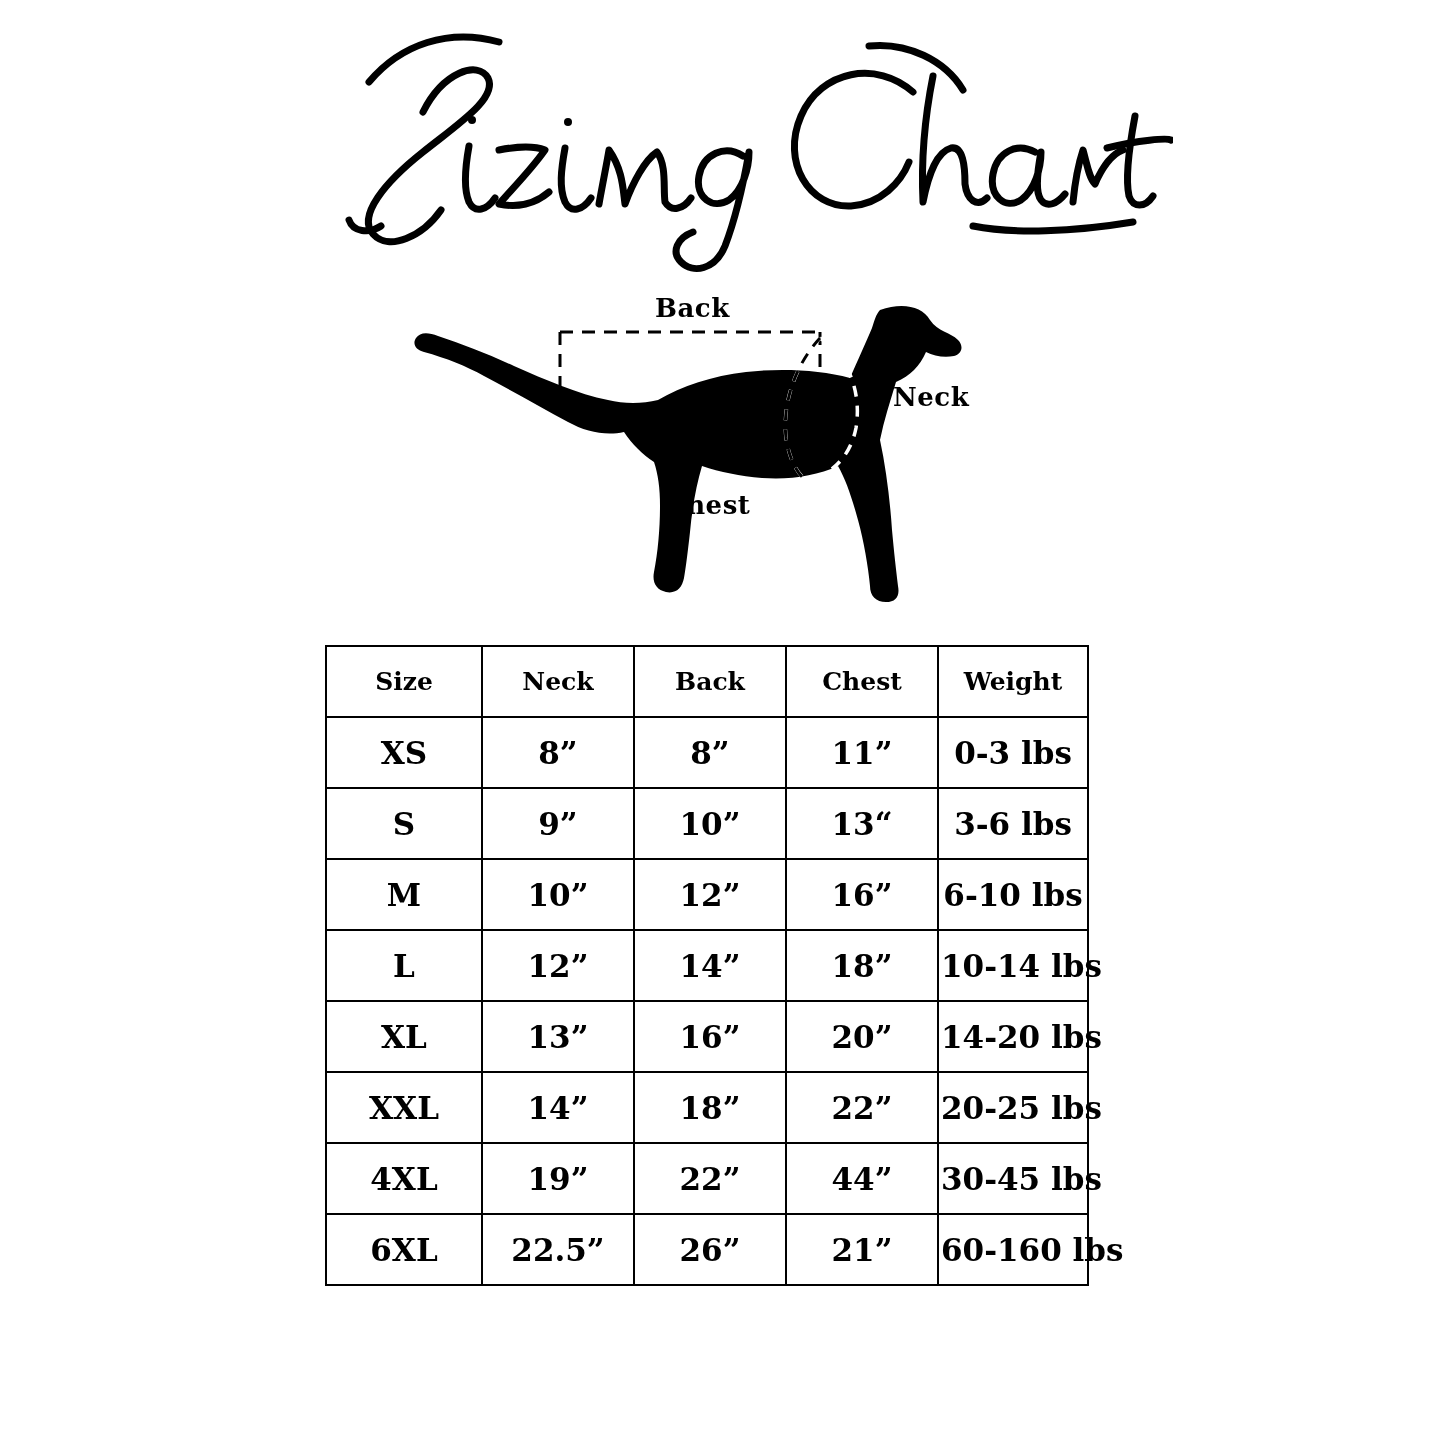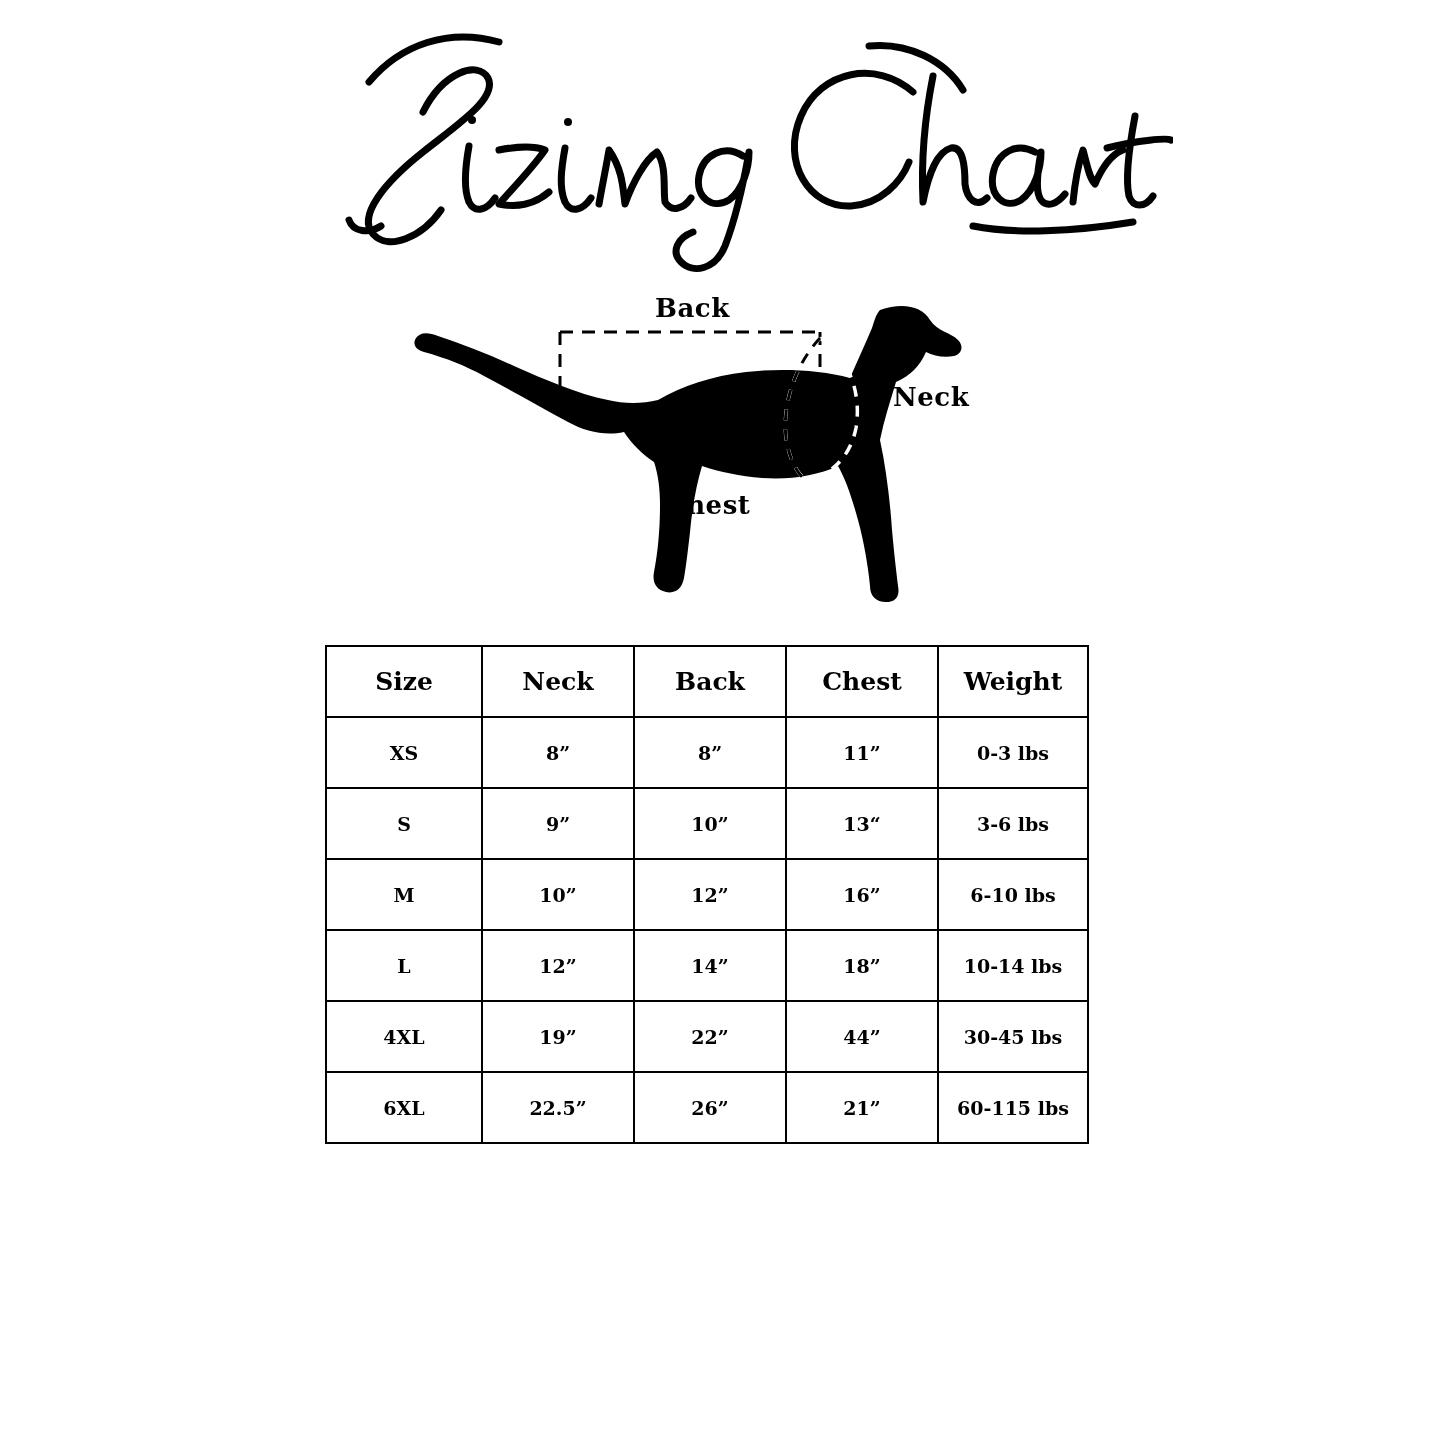--- a/index.html
+++ b/index.html
@@ -71,21 +71,21 @@
     border-collapse: collapse;
     width: 762px;
     table-layout: fixed;
     border-radius: 23px;
   }
   table.sizing th, table.sizing td {
     border: 2px solid #000;
     text-align: center;
     font-family: "DejaVu Serif", serif;
     font-weight: bold;
-    font-size: 19px;
+    font-size: 31px;
     height: 69px;
     padding: 0 2px;
     white-space: nowrap;
   }
   table.sizing th {
     font-size: 25px;
   }
   col.c-size   { width: 156px; }
   col.c-neck   { width: 152px; }
   col.c-back   { width: 152px; }
@@ -235,30 +235,44 @@
           <td>6-10 lbs</td>
         </tr>
         <tr>
           <td>L</td>
           <td>12”</td>
           <td>14”</td>
           <td>18”</td>
           <td>10-14 lbs</td>
         </tr>
         <tr>
+          <td>XL</td>
+          <td>13”</td>
+          <td>16”</td>
+          <td>20”</td>
+          <td>14-20 lbs</td>
+        </tr>
+        <tr>
+          <td>XXL</td>
+          <td>14”</td>
+          <td>18”</td>
+          <td>22”</td>
+          <td>20-25 lbs</td>
+        </tr>
+        <tr>
           <td>4XL</td>
           <td>19”</td>
           <td>22”</td>
           <td>44”</td>
           <td>30-45 lbs</td>
         </tr>
         <tr>
           <td>6XL</td>
           <td>22.5”</td>
           <td>26”</td>
           <td>21”</td>
-          <td>60-115 lbs</td>
+          <td>60-160 lbs</td>
         </tr>
       </tbody>
     </table>
   </div>
 
 </div>
 
 </body></html>

